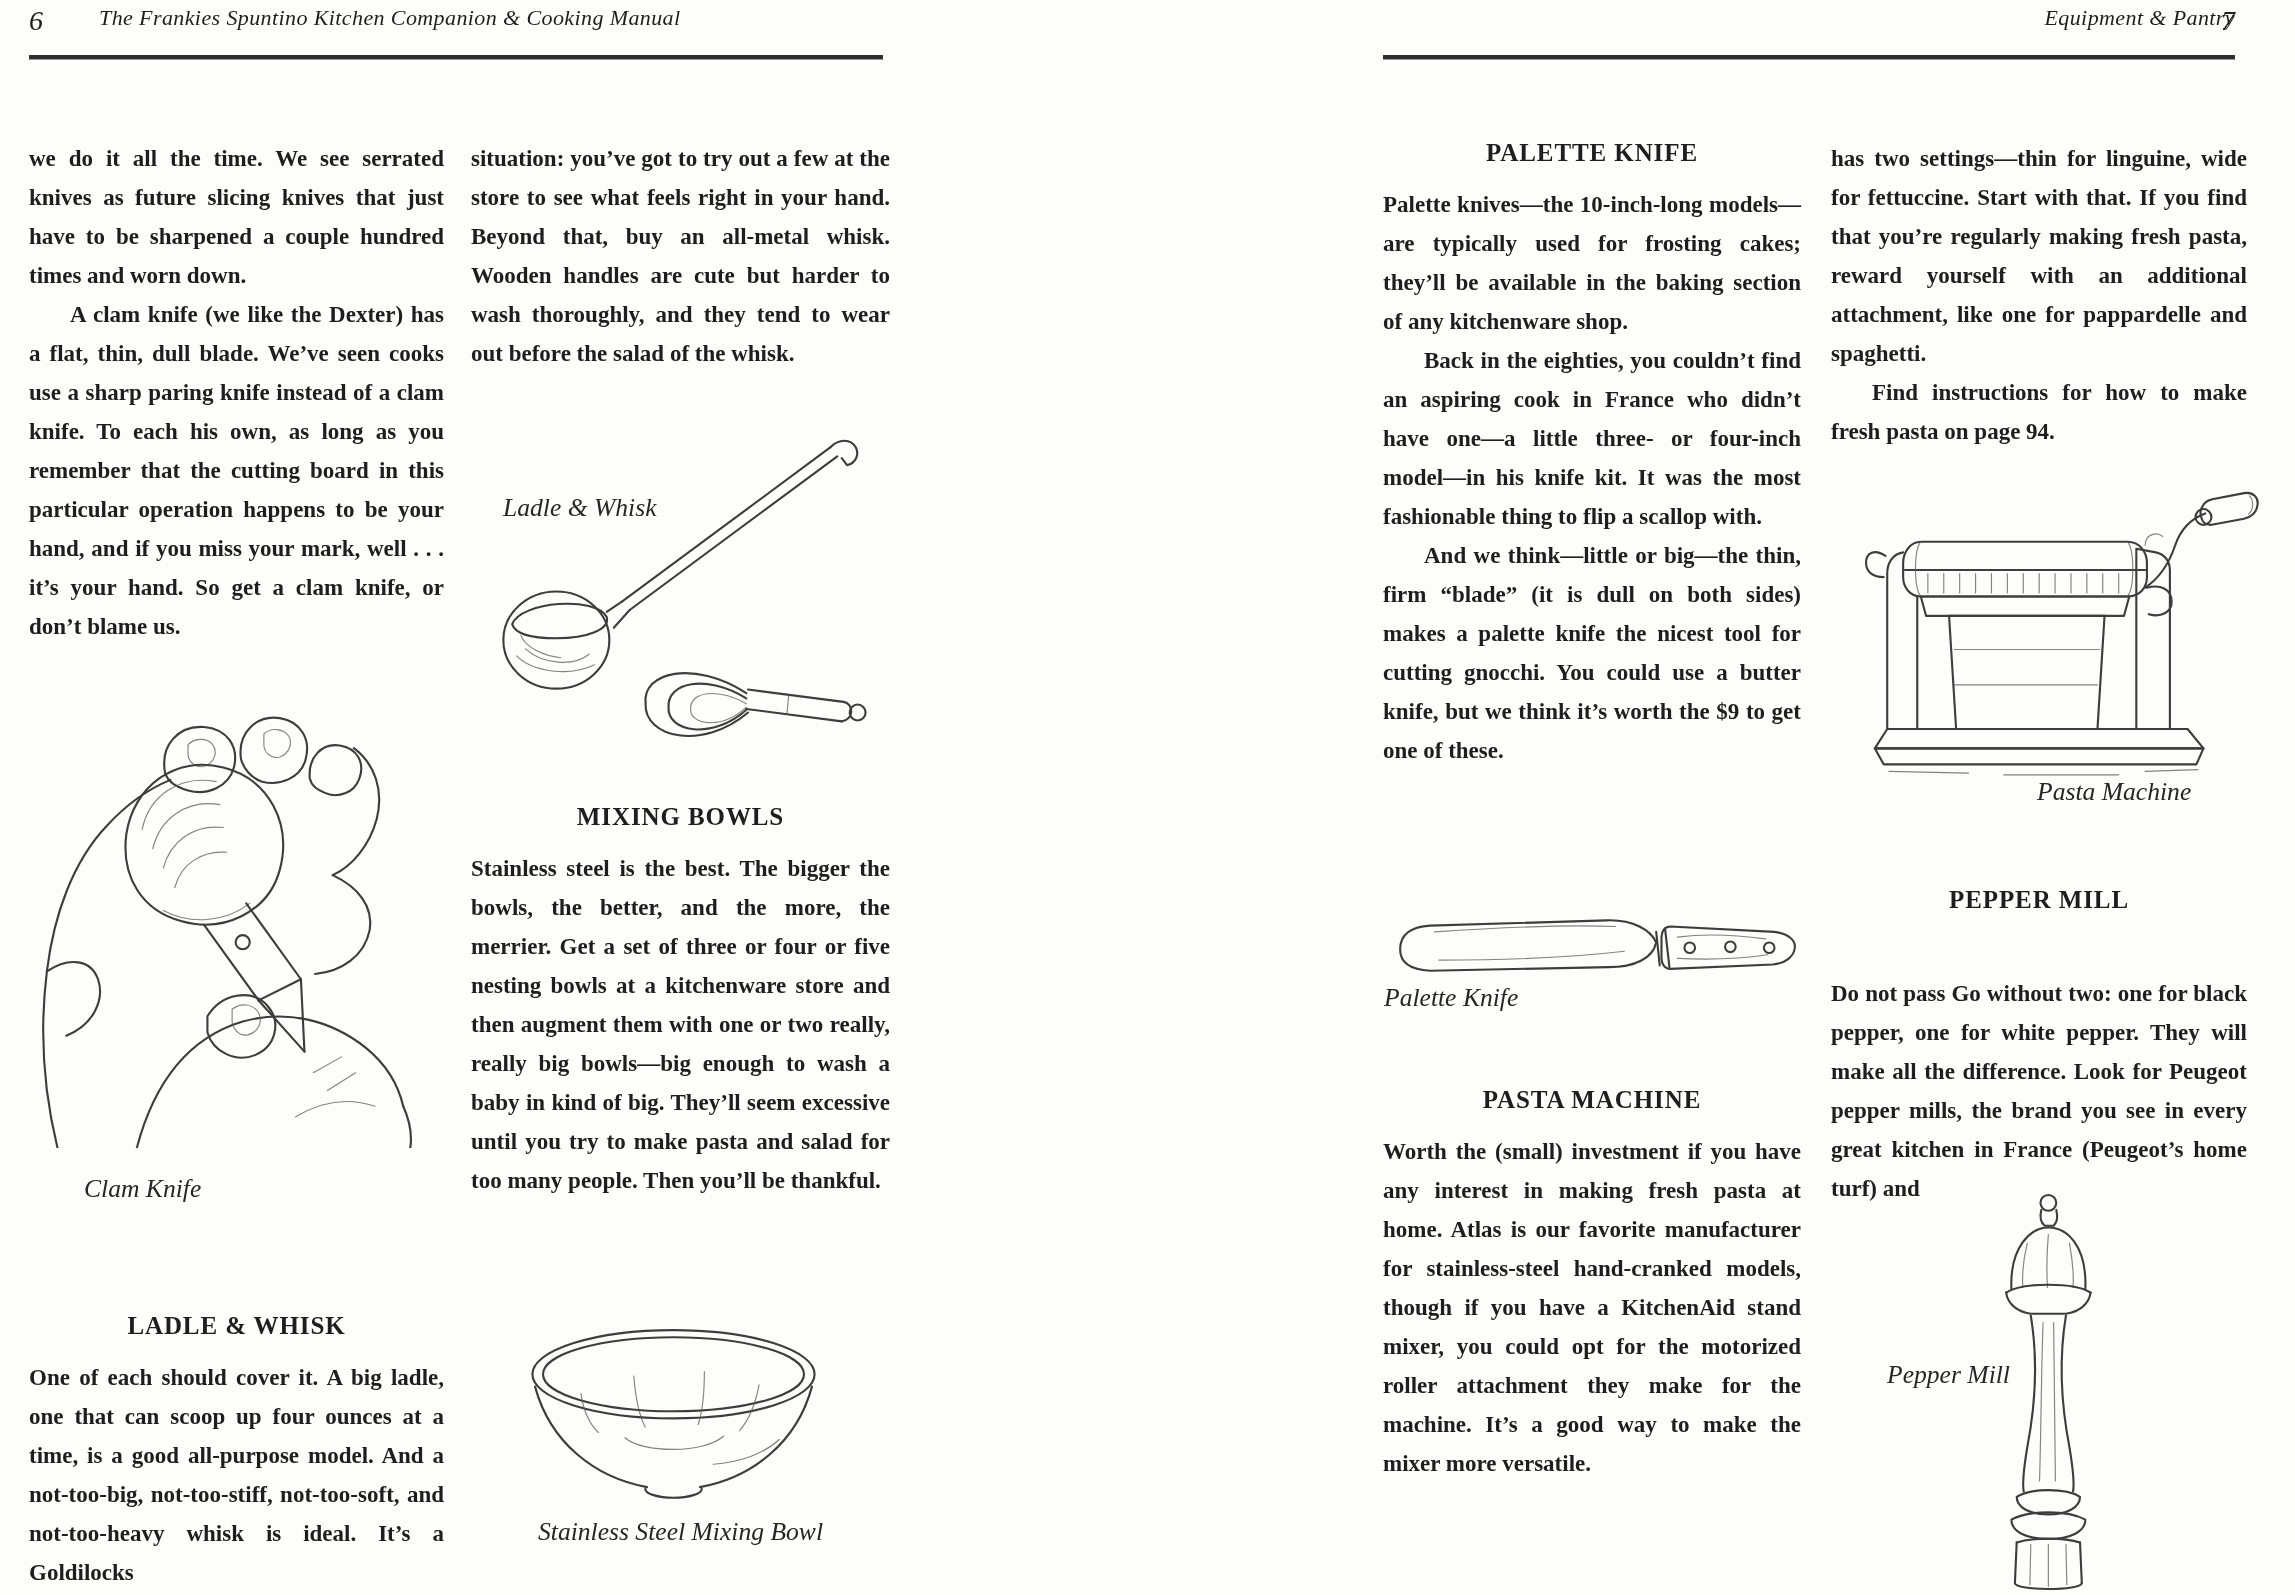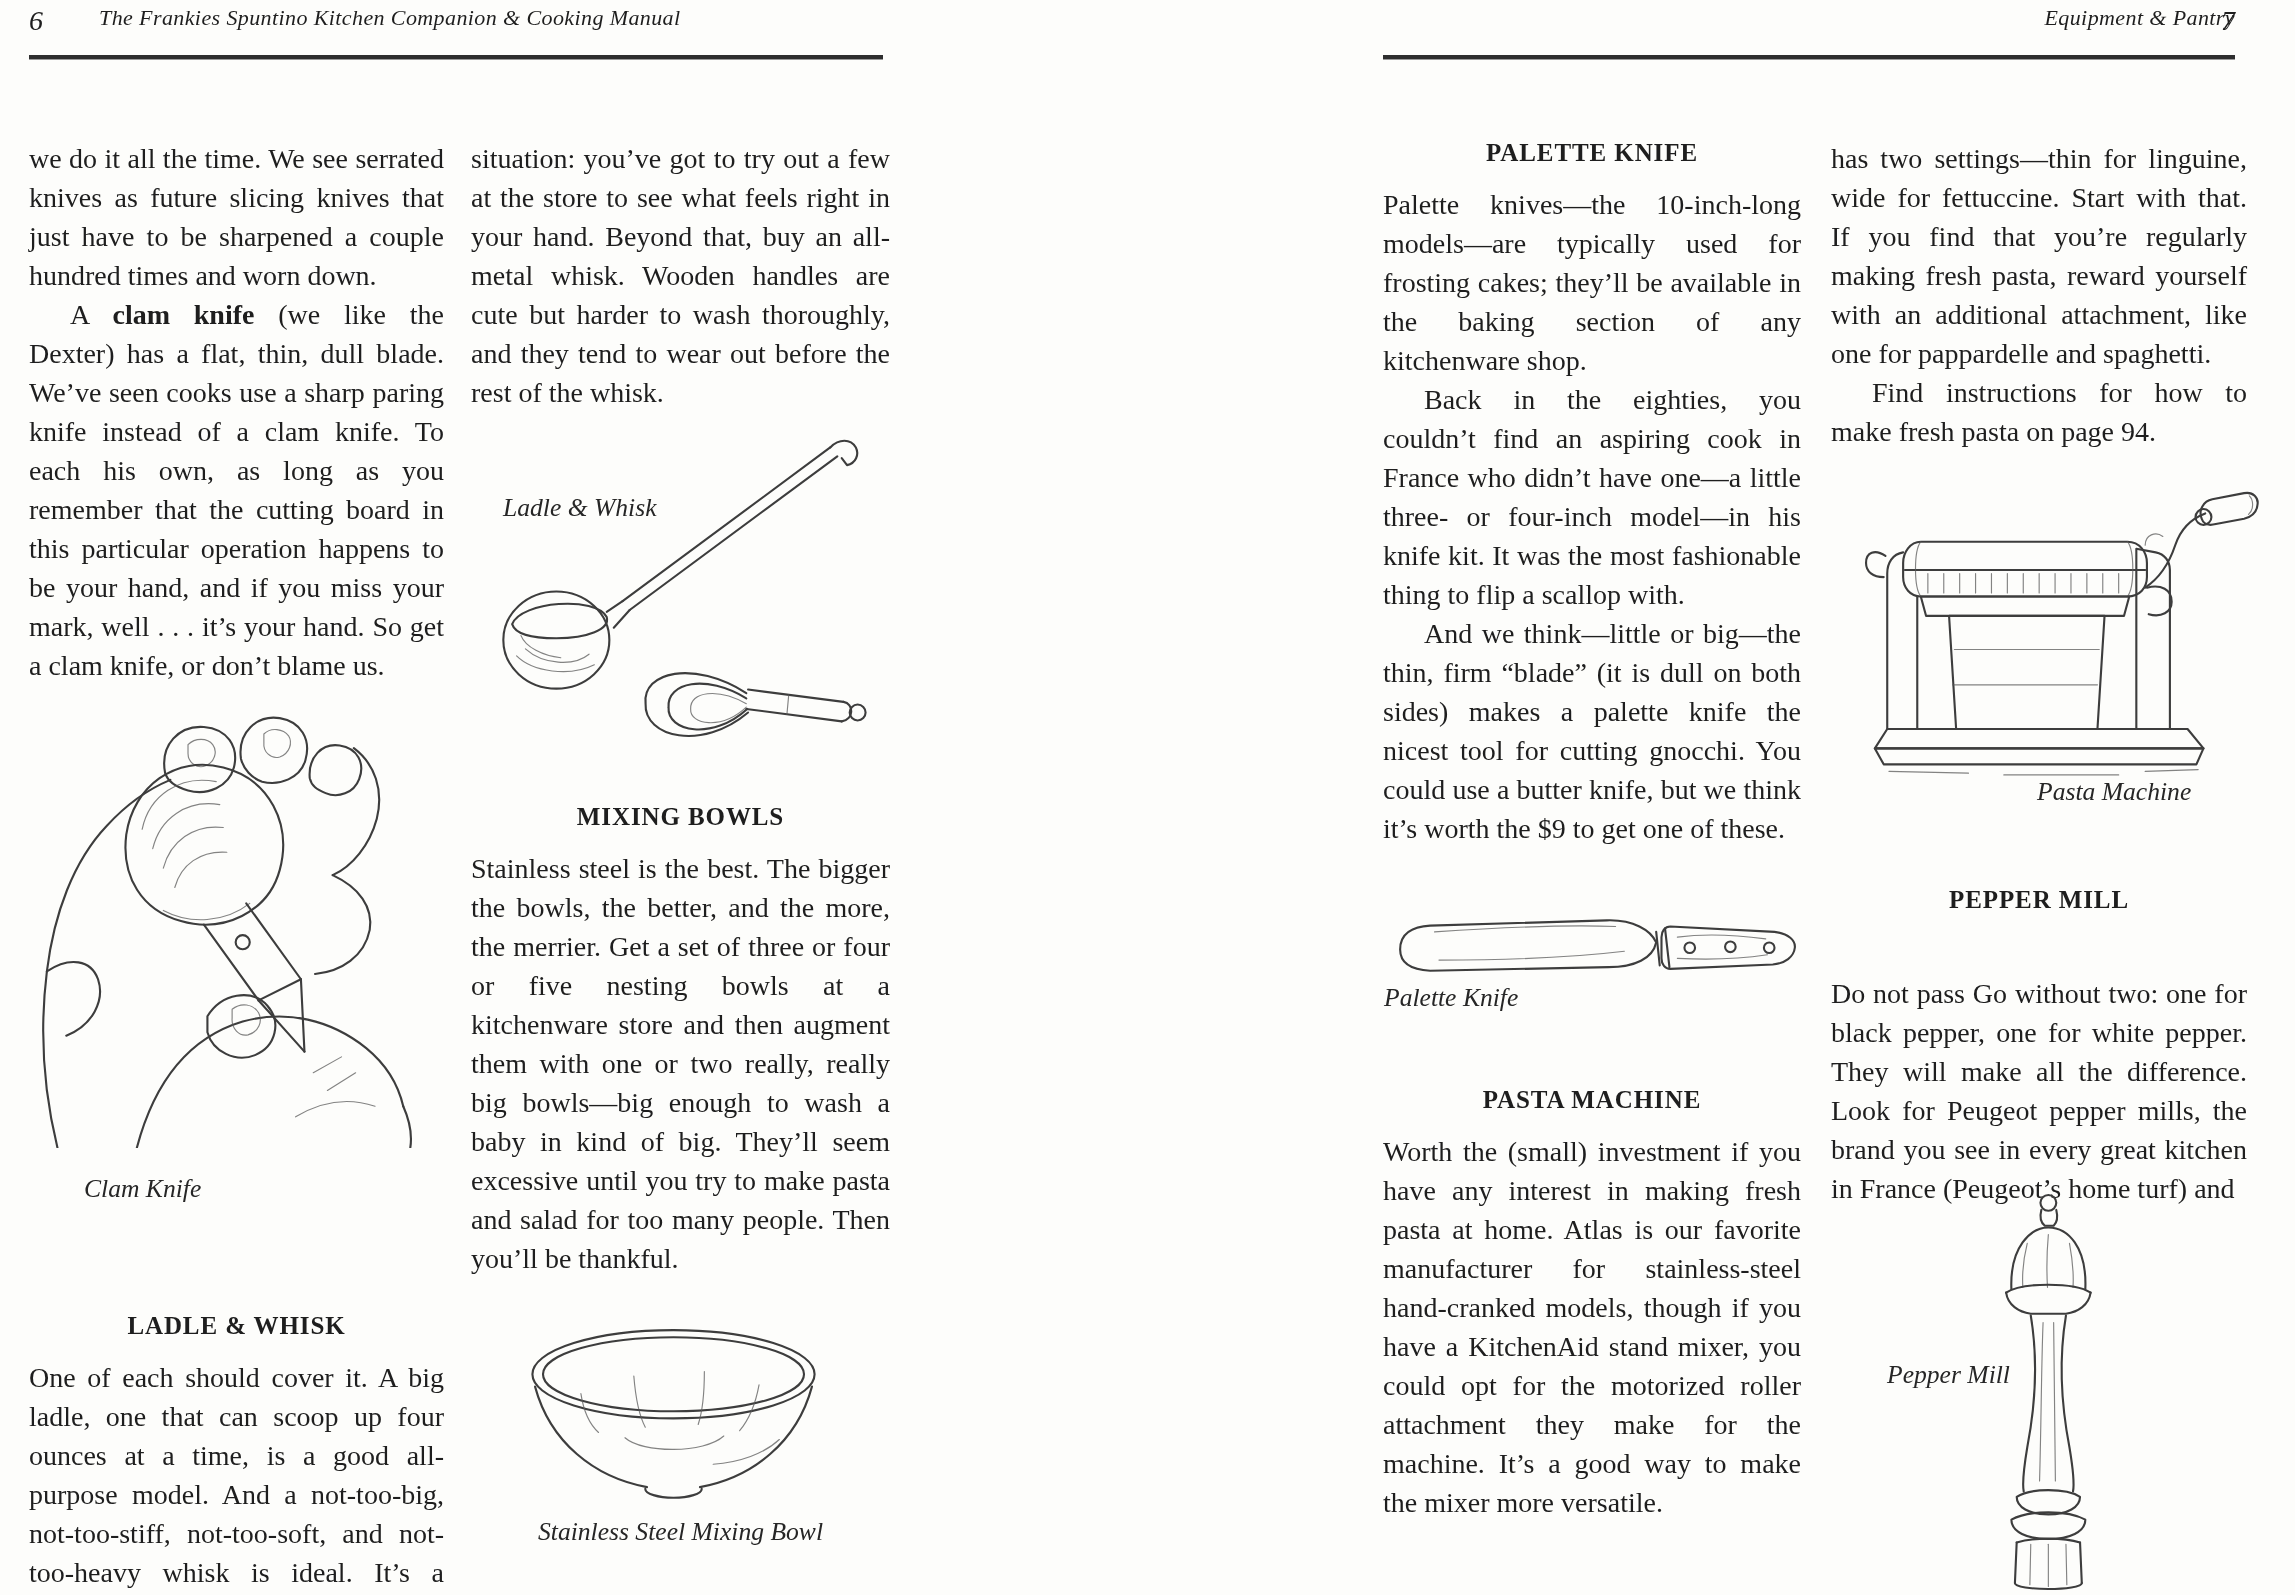--- a/index.html
+++ b/index.html
@@ -5,21 +5,21 @@
   html,body{margin:0;padding:0;background:#d9d9d9;}
   .page{
     position:relative;width:2295px;height:1595px;margin:0 auto;
     background:#fdfdfb;color:#1e1e1e;overflow:hidden;
     font-family:"Liberation Serif","DejaVu Serif",serif;
   }
   .abs{position:absolute;}
   .pgnum{font-size:28px;font-style:italic;}
   .runtitle{font-size:22px;font-style:italic;letter-spacing:0.4px;white-space:nowrap;}
   .rule{height:4.4px;background:#2e2e2e;border-bottom:0.9px solid #9a9a9a;}
-  .bodytext{font-size:28px;line-height:39px;text-align:justify;hyphens:auto;-webkit-hyphens:auto;}
+  .bodytext{font-size:23px;line-height:39px;text-align:justify;hyphens:auto;font-weight:bold;-webkit-hyphens:auto;}
   .bodytext p{margin:0;}
   .bodytext p.ind{text-indent:41px;}
   .heading{font-size:25px;font-weight:bold;text-align:center;letter-spacing:0.9px;}
   .caption{font-size:25.6px;font-style:italic;color:#262626;white-space:nowrap;}
   .caption.center{text-align:center;white-space:normal;}
   figure{margin:0;}
   svg{display:block;}
   .sk{stroke:#3d3d3d;fill:none;stroke-width:2.4;stroke-linecap:round;stroke-linejoin:round;}
   .sk2{stroke:#5a5a5a;fill:none;stroke-width:1.3;stroke-linecap:round;stroke-linejoin:round;opacity:.75;}
 </style>
@@ -78,21 +78,21 @@
     </svg>
   </figure>
   <div class="abs caption" style="left:84px;top:1174px;">Clam Knife</div>
 
   <div class="abs heading" style="left:29px;top:1312px;width:415px;">LADLE &amp; WHISK</div>
   <div class="abs bodytext" style="left:29px;top:1358px;width:415px;">
     <p>One of each should cover it. A big ladle, one that can scoop up four ounces at a time, is a good all-purpose model. And a not-too-big, not-too-stiff, not-too-soft, and not-too-heavy whisk is ideal. It’s a Goldilocks</p>
   </div>
 
   <div class="abs bodytext" style="left:471px;top:139px;width:419px;">
-    <p>situation: you’ve got to try out a few at the store to see what feels right in your hand. Beyond that, buy an all-metal whisk. Wooden handles are cute but harder to wash thoroughly, and they tend to wear out before the rest of the whisk.</p>
+    <p>situation: you’ve got to try out a few at the store to see what feels right in your hand. Beyond that, buy an all-metal whisk. Wooden handles are cute but harder to wash thoroughly, and they tend to wear out before the salad of the whisk.</p>
   </div>
 
   <figure class="abs" style="left:490px;top:428px;">
     <svg width="411" height="349" viewBox="0 0 465 395">
 
       <path class="sk" d="M150,196 L385,22"></path>
       <path class="sk" d="M158,206 L393,32"></path>
       <path class="sk" d="M385,22 C395,12 408,12 414,22 C418,30 414,40 404,42 L398,34"></path>
       <path class="sk" d="M132,208 L150,196"></path>
       <path class="sk" d="M140,226 L158,206"></path>

